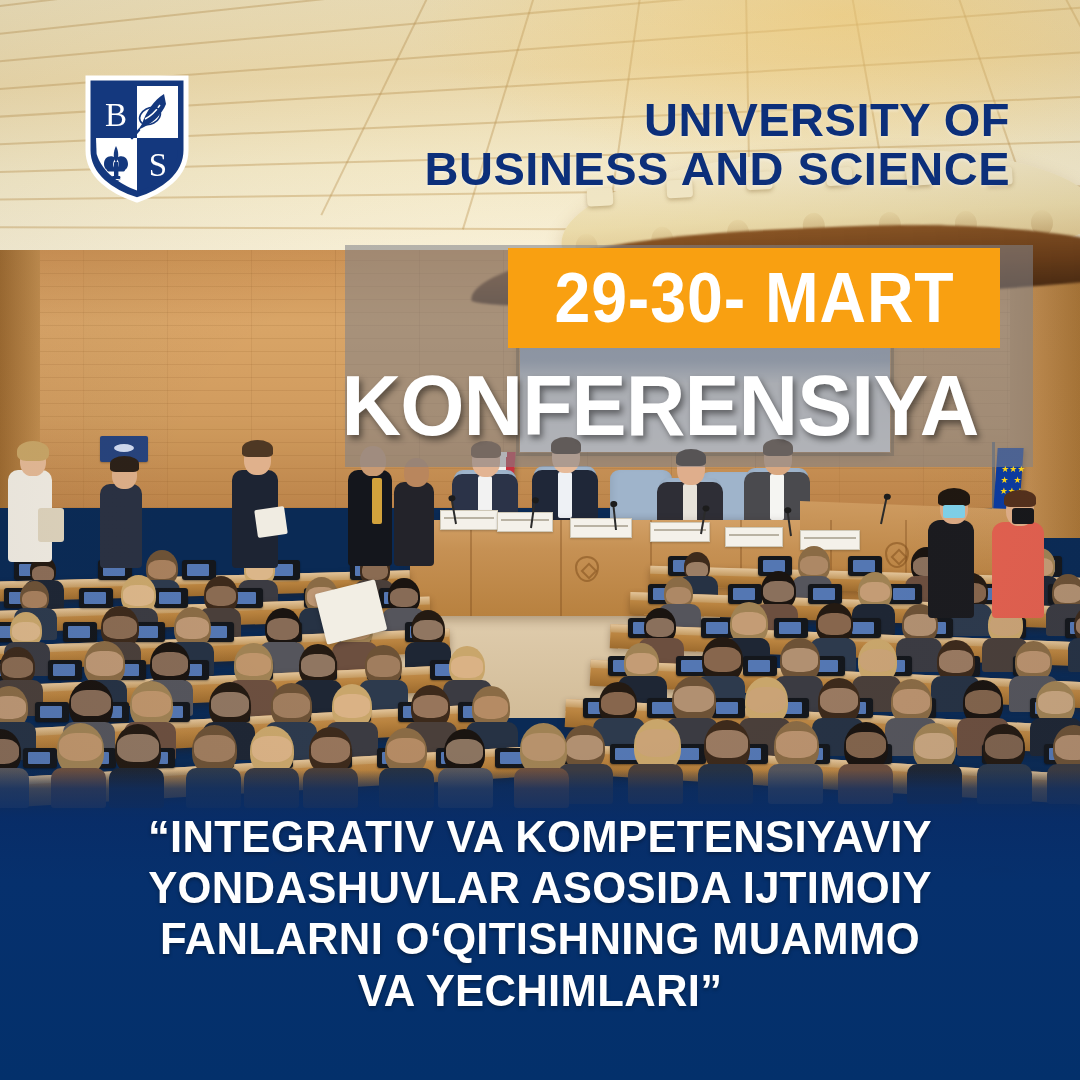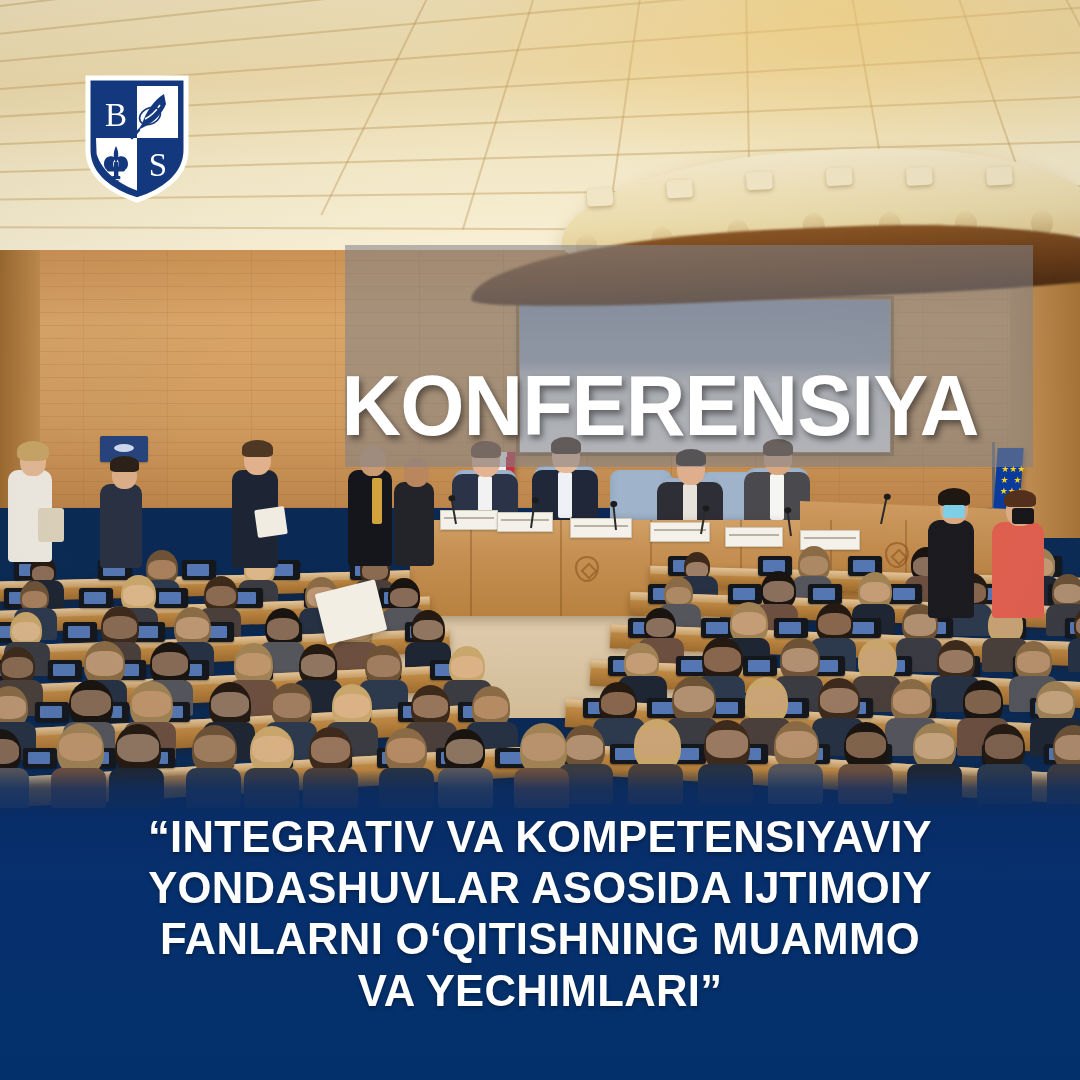--- a/index.html
+++ b/index.html
@@ -770,21 +770,26 @@
         <path d="M34 86 C28 82 22 85 22 92 C22 98 28 101 33 97 C30 93 31 89 34 86 Z"></path>
         <path d="M34 86 C40 82 46 85 46 92 C46 98 40 101 35 97 C38 93 37 89 34 86 Z"></path>
         <rect x="32" y="90" width="4.4" height="16" rx="1"></rect>
         <rect x="25" y="96" width="18" height="3.4" rx="1.4"></rect>
         <path d="M28 106 C31 110 37 110 40 106 C38 109 30 109 28 106 Z"></path>
         <rect x="30" y="104" width="8.4" height="3" rx="1"></rect>
       </g>
     </svg>
   </div>
 
-
+  <div class="univ-title">UNIVERSITY OF
+BUSINESS AND SCIENCE</div>
+
+  <div class="date-banner">
+    <span class="date-text">29-30- MART</span>
+  </div>
 
   <div class="conf-word">KONFERENSIYA</div>
 
   <div class="blue-band"></div>
   <div class="quote">“INTEGRATIV VA KOMPETENSIYAVIY
 YONDASHUVLAR ASOSIDA IJTIMOIY
 FANLARNI O‘QITISHNING MUAMMO
 VA YECHIMLARI”</div>
 
 </div>

